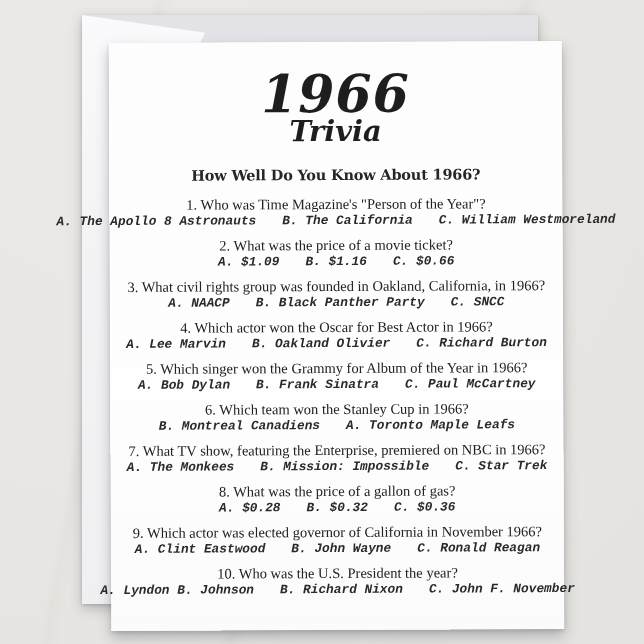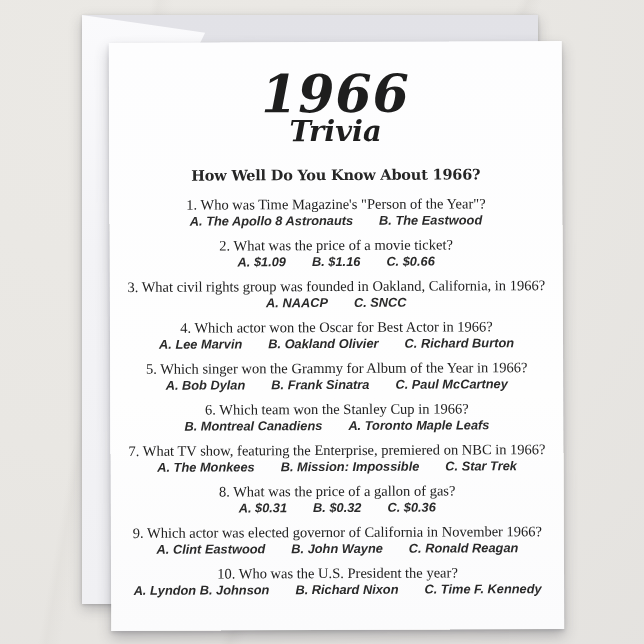--- a/index.html
+++ b/index.html
@@ -81,21 +81,21 @@
     color: #222;
   }
   .arow {
     margin-top: 1px;
     display: flex;
     justify-content: center;
     gap: 26px;
     line-height: 15px;
   }
   .aitem {
-    font-family: Liberation Sans, sans-serif;
+    font-family: Liberation Mono, monospace;
     font-style: italic;
     font-weight: bold;
     font-size: 12.8px;
     color: #2a2a2a;
     white-space: nowrap;
   }
 </style>
 </head>
 <body>
 
@@ -105,35 +105,37 @@
 
 <div class="front-card">
   <div class="title-year">1966</div>
   <div class="title-script">Trivia</div>
   <div class="heading">How Well Do You Know About 1966?</div>
   <div class="questions">
       <div class="qblock">
         <div class="qline">1. Who was Time Magazine's "Person of the Year"?</div>
         <div class="arow">
           <span class="aitem">A. The Apollo 8 Astronauts</span>
-          <span class="aitem">B. The Eastwood</span>
+          <span class="aitem">B. The California</span>
+          <span class="aitem">C. William Westmoreland</span>
         </div>
       </div>
       <div class="qblock">
         <div class="qline">2. What was the price of a movie ticket?</div>
         <div class="arow">
           <span class="aitem">A. $1.09</span>
           <span class="aitem">B. $1.16</span>
           <span class="aitem">C. $0.66</span>
         </div>
       </div>
       <div class="qblock">
         <div class="qline">3. What civil rights group was founded in Oakland, California, in 1966?</div>
         <div class="arow">
           <span class="aitem">A. NAACP</span>
+          <span class="aitem">B. Black Panther Party</span>
           <span class="aitem">C. SNCC</span>
         </div>
       </div>
       <div class="qblock">
         <div class="qline">4. Which actor won the Oscar for Best Actor in 1966?</div>
         <div class="arow">
           <span class="aitem">A. Lee Marvin</span>
           <span class="aitem">B. Oakland Olivier</span>
           <span class="aitem">C. Richard Burton</span>
         </div>
@@ -157,35 +159,35 @@
         <div class="qline">7. What TV show, featuring the Enterprise, premiered on NBC in 1966?</div>
         <div class="arow">
           <span class="aitem">A. The Monkees</span>
           <span class="aitem">B. Mission: Impossible</span>
           <span class="aitem">C. Star Trek</span>
         </div>
       </div>
       <div class="qblock">
         <div class="qline">8. What was the price of a gallon of gas?</div>
         <div class="arow">
-          <span class="aitem">A. $0.31</span>
+          <span class="aitem">A. $0.28</span>
           <span class="aitem">B. $0.32</span>
           <span class="aitem">C. $0.36</span>
         </div>
       </div>
       <div class="qblock">
         <div class="qline">9. Which actor was elected governor of California in November 1966?</div>
         <div class="arow">
           <span class="aitem">A. Clint Eastwood</span>
           <span class="aitem">B. John Wayne</span>
           <span class="aitem">C. Ronald Reagan</span>
         </div>
       </div>
       <div class="qblock">
         <div class="qline">10. Who was the U.S. President the year?</div>
         <div class="arow">
           <span class="aitem">A. Lyndon B. Johnson</span>
           <span class="aitem">B. Richard Nixon</span>
-          <span class="aitem">C. Time F. Kennedy</span>
+          <span class="aitem">C. John F. November</span>
         </div>
       </div>
     </div>
 </div>
 
 </body></html>

